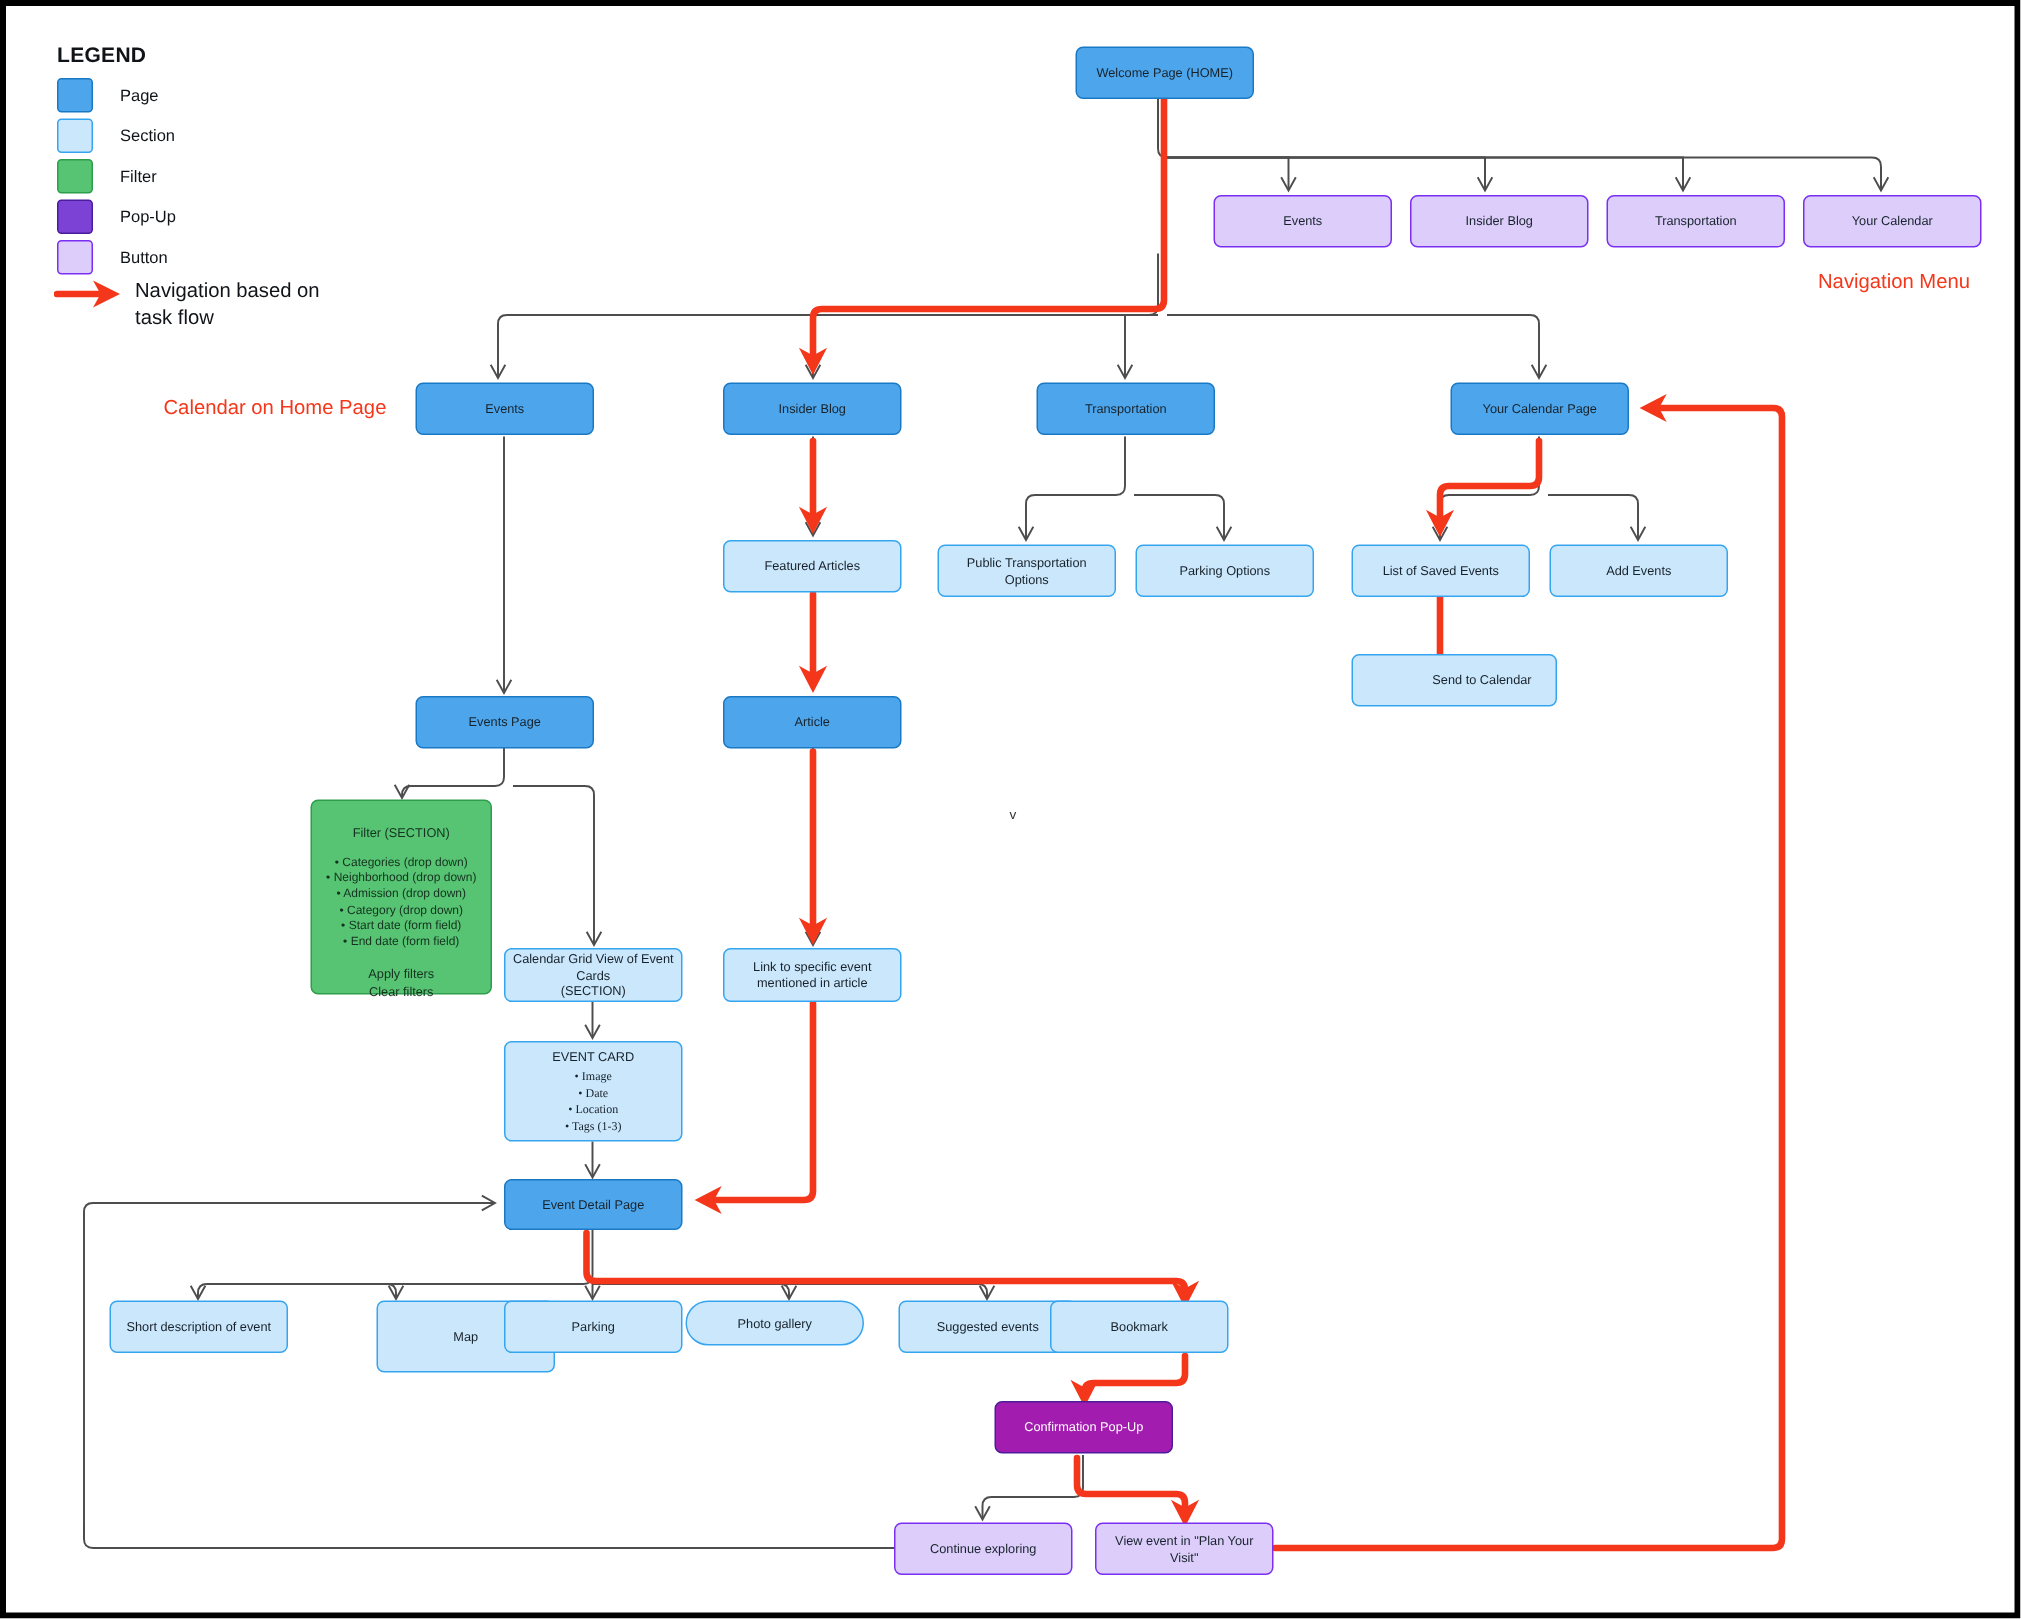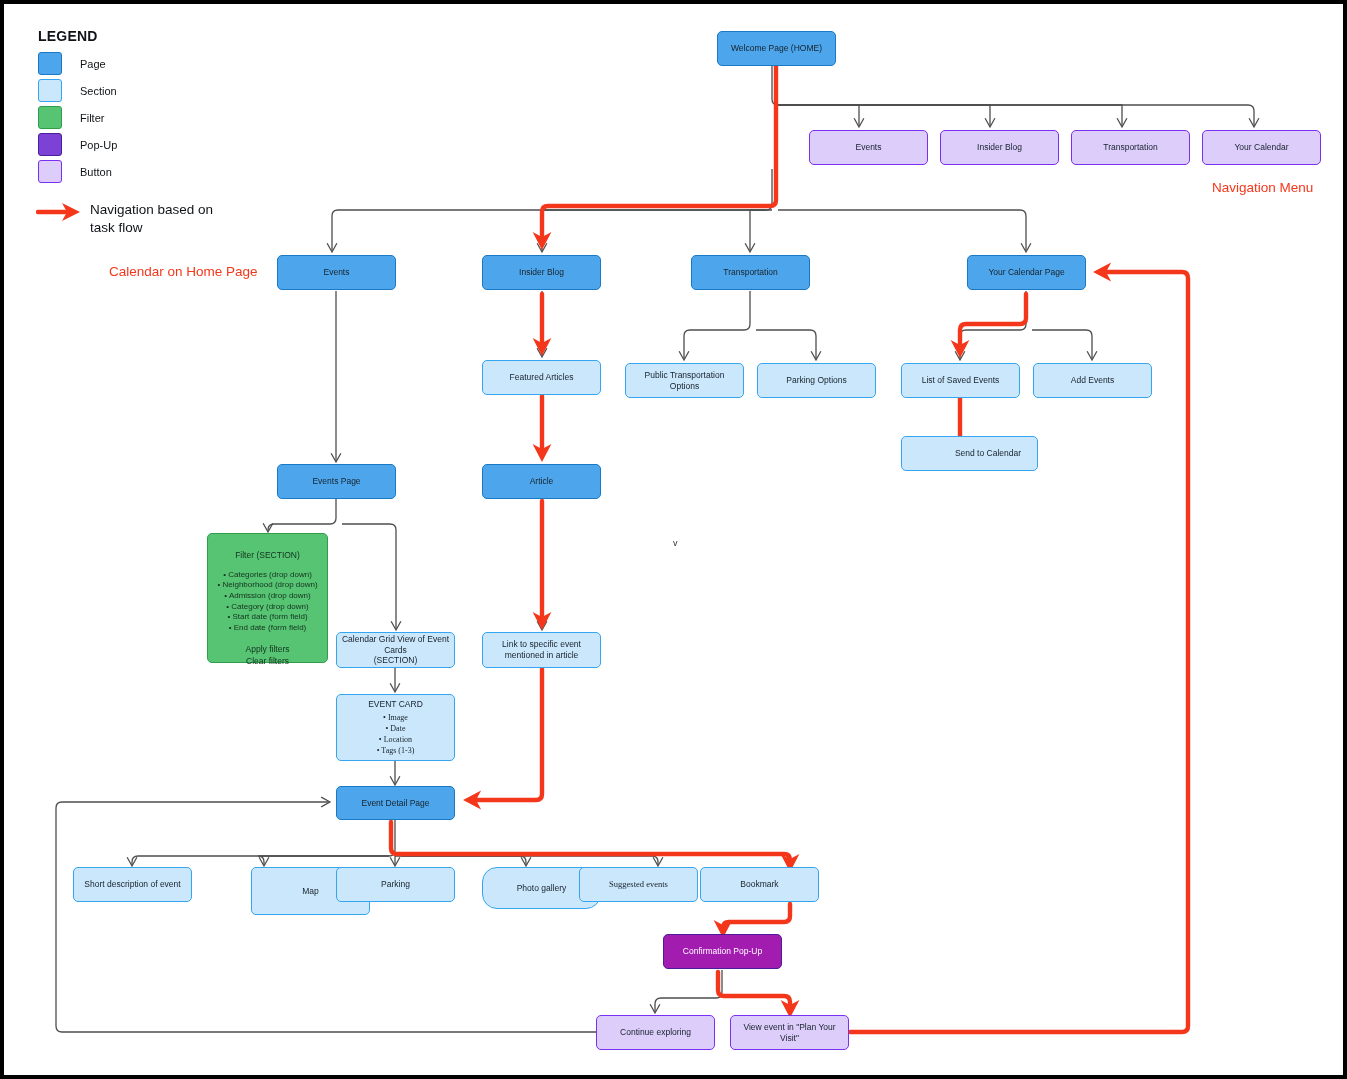--- a/index.html
+++ b/index.html
@@ -22,21 +22,21 @@
   #legend{position:absolute;left:30px;top:24px;width:260px;}
   #legend .title{font-size:14px;font-weight:bold;color:#101418;letter-spacing:.2px;margin:0 0 6px 4px;}
   .lrow{display:flex;align-items:center;height:27px;}
   .lsw{width:24px;height:23px;border-radius:3px;margin-left:4px;margin-right:18px;box-sizing:border-box;}
   .lsw.page{background:#4DA6EC;border:1.6px solid #1A79C4;}
   .lsw.section{background:#CBE7FC;border:1.6px solid #36A5F0;}
   .lsw.filter{background:#57C473;border:1.6px solid #2E9E4D;}
   .lsw.popup{background:#7C42D6;border:1.6px solid #4B1C9B;}
   .lsw.button{background:#DCCDFB;border:1.6px solid #7B2FF2;}
   .ltxt{font-size:11px;color:#101418;}
-  #legend .arrowrow{display:flex;align-items:flex-start;margin-top:16px;}
+  #legend .arrowrow{display:flex;align-items:flex-start;}
   #legend .arrowrow .ar{width:46px;height:22px;margin-left:2px;margin-right:8px;flex:0 0 46px;}
   #legend .arrowrow .ltxt2{font-size:13.5px;color:#101418;line-height:1.35;}
 
   .redlabel{position:absolute;color:#F4371B;font-size:13.5px;white-space:nowrap;}
 
   .stray{position:absolute;font-size:9px;color:#333;}
 
   .filterbox{flex-direction:column;justify-content:flex-start;padding-top:16px;}
   .filterbox .ftitle{font-size:8.5px;margin-bottom:9px;}
   .filterbox ul{margin:0;padding:0;list-style:none;text-align:center;}
@@ -280,24 +280,24 @@
 
     <div class="node t-section" style="left:69px;top:863px;width:119px;height:35px;">
       <span class="lbl">Short description of event</span>
     </div>
     <div class="node t-section" style="left:200px;top:863px;width:119px;height:48px;margin-left:47px;">
       <span class="lbl">Map</span>
     </div>
     <div class="node t-section" style="left:332px;top:863px;width:119px;height:35px;">
       <span class="lbl">Parking</span>
     </div>
-    <div class="node t-section" style="left:478px;top:863px;width:119px;height:42px;border-radius:15px;">
+    <div class="node t-section" style="left:453px;top:863px;width:119px;height:30px;border-radius:15px;">
       <span class="lbl">Photo gallery</span>
     </div>
-    <div class="node t-section" style="left:575px;top:863px;width:119px;height:35px;font-family:Liberation Serif, serif;">
+    <div class="node t-section" style="left:595px;top:863px;width:119px;height:35px;">
       <span class="lbl">Suggested events</span>
     </div>
     <div class="node t-section" style="left:696px;top:863px;width:119px;height:35px;">
       <span class="lbl">Bookmark</span>
     </div>
 
     <div class="node t-popup" style="left:659px;top:930px;width:119px;height:35px;">
       <span class="lbl">Confirmation Pop-Up</span>
     </div>
 

